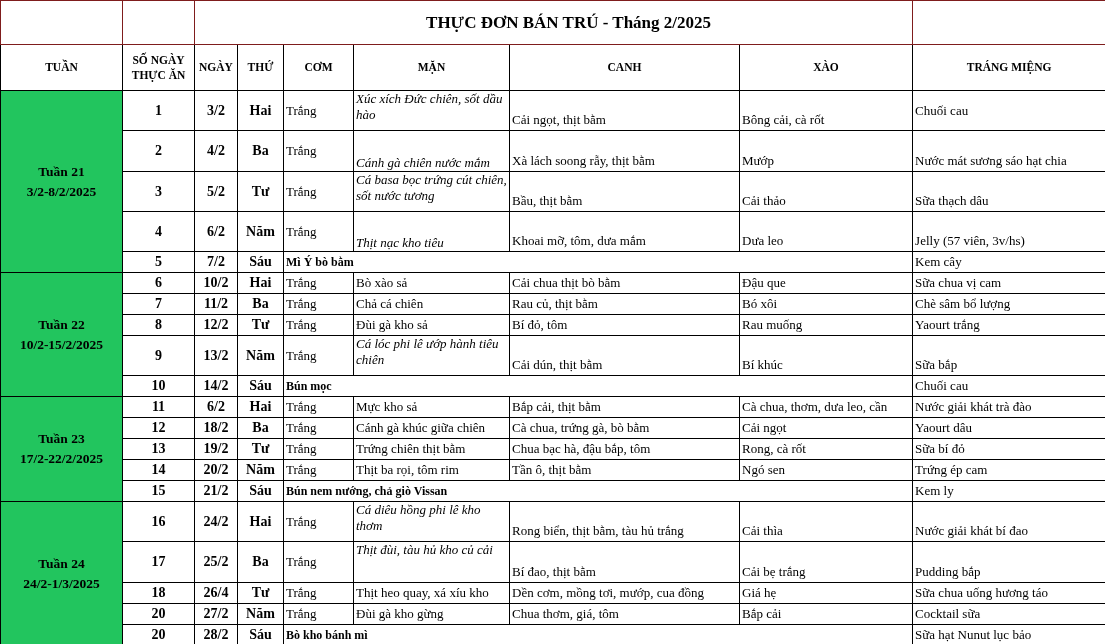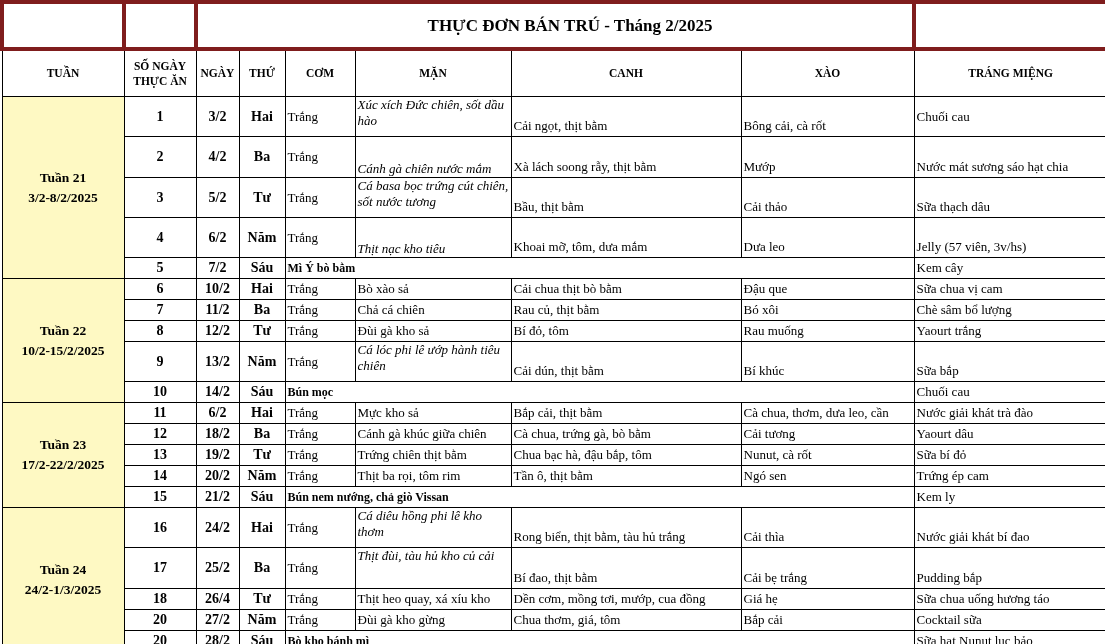--- a/index.html
+++ b/index.html
@@ -1,23 +1,23 @@
 <!DOCTYPE html>
 <html><head>
 <meta charset="utf-8">
 <style>
   html, body { margin:0; padding:0; background:#ffffff; }
   body { width:1105px; height:644px; overflow:hidden; font-family:"Liberation Serif", "DejaVu Serif", serif; color:#000; }
   table { border-collapse:collapse; table-layout:fixed; width:1105px; }
   td, th { padding:0 2px; font-size:13px; line-height:20px; overflow:hidden; white-space:nowrap; }
-  .title-row td { border:4px solid #7f1d1d; height:43px;padding-left:32px; }
+  .title-row td { border:1px solid #7f1d1d; height:43px;padding-left:32px; }
   .title-row td.title { text-align:center; font-weight:bold; font-size:17px; }
   .hdr th { border:1px solid #000; font-weight:bold; font-size:11.5px; height:45px; text-align:center; line-height:15px; }
   .body td { border:1px solid #000; }
-  td.week { text-align:center; font-weight:bold; font-size:13.5px; line-height:20px; background:#fef9c3; }
+  td.week { text-align:center; font-weight:bold; font-size:13.5px; line-height:20px; background:#22c55e; }
   td.num, td.date, td.dow { text-align:center; font-weight:bold; font-size:14px; }
   td.rice { }
   td.txt { vertical-align:bottom; white-space:normal; line-height:20px; }
   td.dessert { vertical-align:middle; }
   td.dessert.bottom { vertical-align:bottom; }
   td.special { font-weight:bold; font-size:12px; border-right:none; }
   td.special-blank { border-left:none; }
   .mancell { white-space:normal; vertical-align:top; line-height:16px;font-style:italic; }
   .mancell.bottom { vertical-align:bottom; }
   .h40 td { height:39px; }
@@ -170,31 +170,31 @@
     <td class="txt">Cà chua, thơm, dưa leo, cần</td>
     <td class="dessert">Nước giải khát trà đào</td>
   </tr>
   <tr class="body h20">
     <td class="num">12</td>
     <td class="date">18/2</td>
     <td class="dow">Ba</td>
     <td class="rice">Trắng</td>
     <td class="txt">Cánh gà khúc giữa chiên</td>
     <td class="txt">Cà chua, trứng gà, bò bằm</td>
-    <td class="txt">Cải tương</td>
+    <td class="txt">Cải ngọt</td>
     <td class="dessert">Yaourt dâu</td>
   </tr>
   <tr class="body h20">
     <td class="num">13</td>
     <td class="date">19/2</td>
     <td class="dow">Tư</td>
     <td class="rice">Trắng</td>
     <td class="txt">Trứng chiên thịt bằm</td>
     <td class="txt">Chua bạc hà, đậu bắp, tôm</td>
-    <td class="txt">Nunut, cà rốt</td>
+    <td class="txt">Rong, cà rốt</td>
     <td class="dessert">Sữa bí đỏ</td>
   </tr>
   <tr class="body h20">
     <td class="num">14</td>
     <td class="date">20/2</td>
     <td class="dow">Năm</td>
     <td class="rice">Trắng</td>
     <td class="txt">Thịt ba rọi, tôm rim</td>
     <td class="txt">Tần ô, thịt bằm</td>
     <td class="txt">Ngó sen</td>

